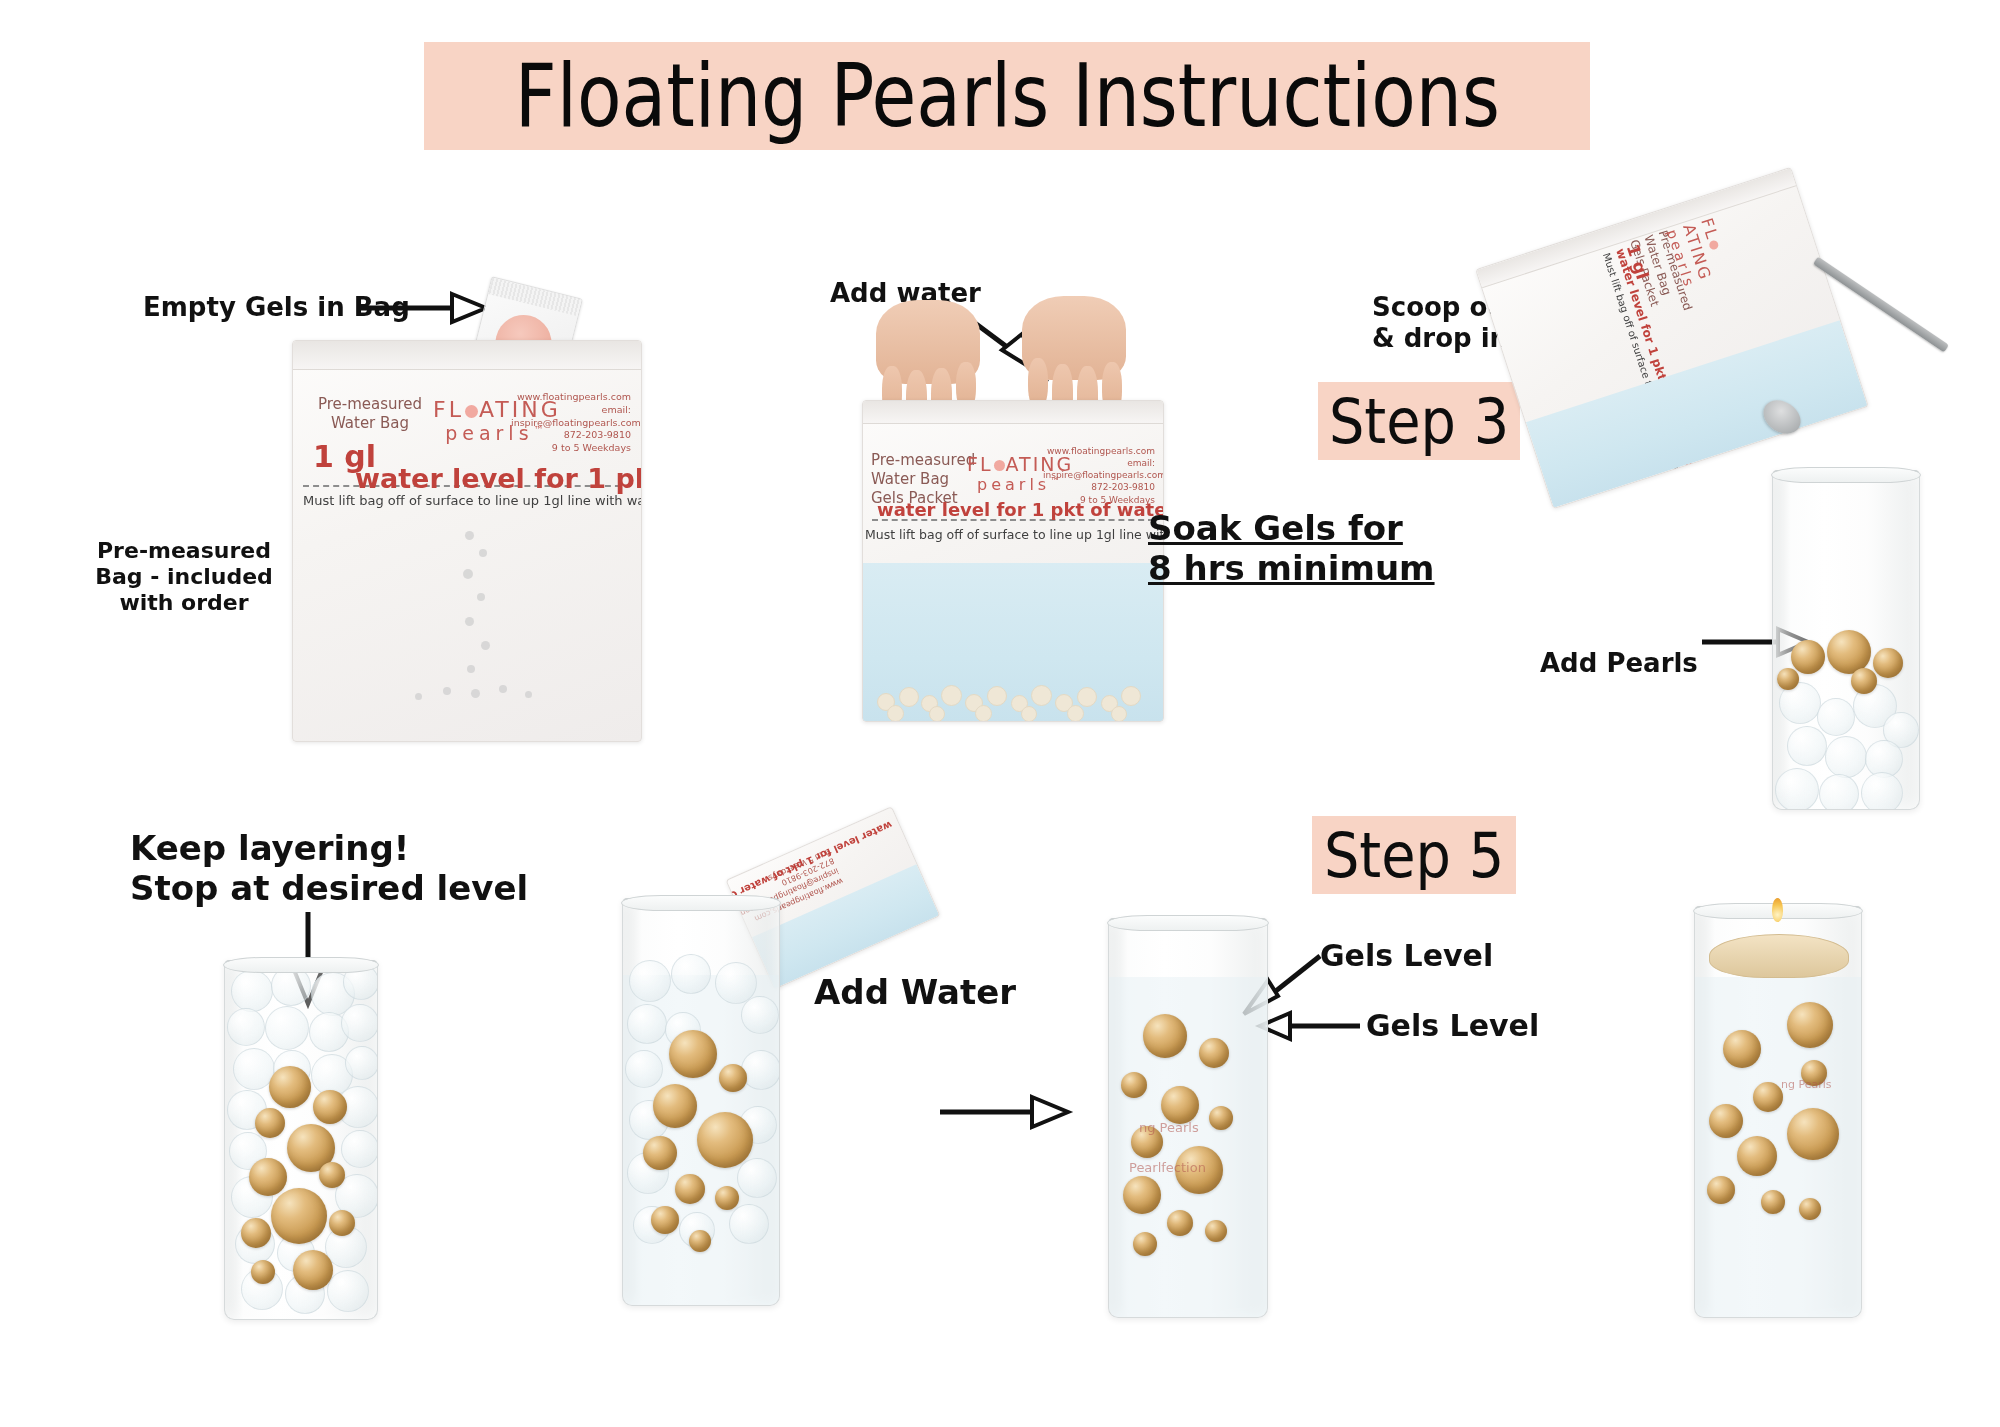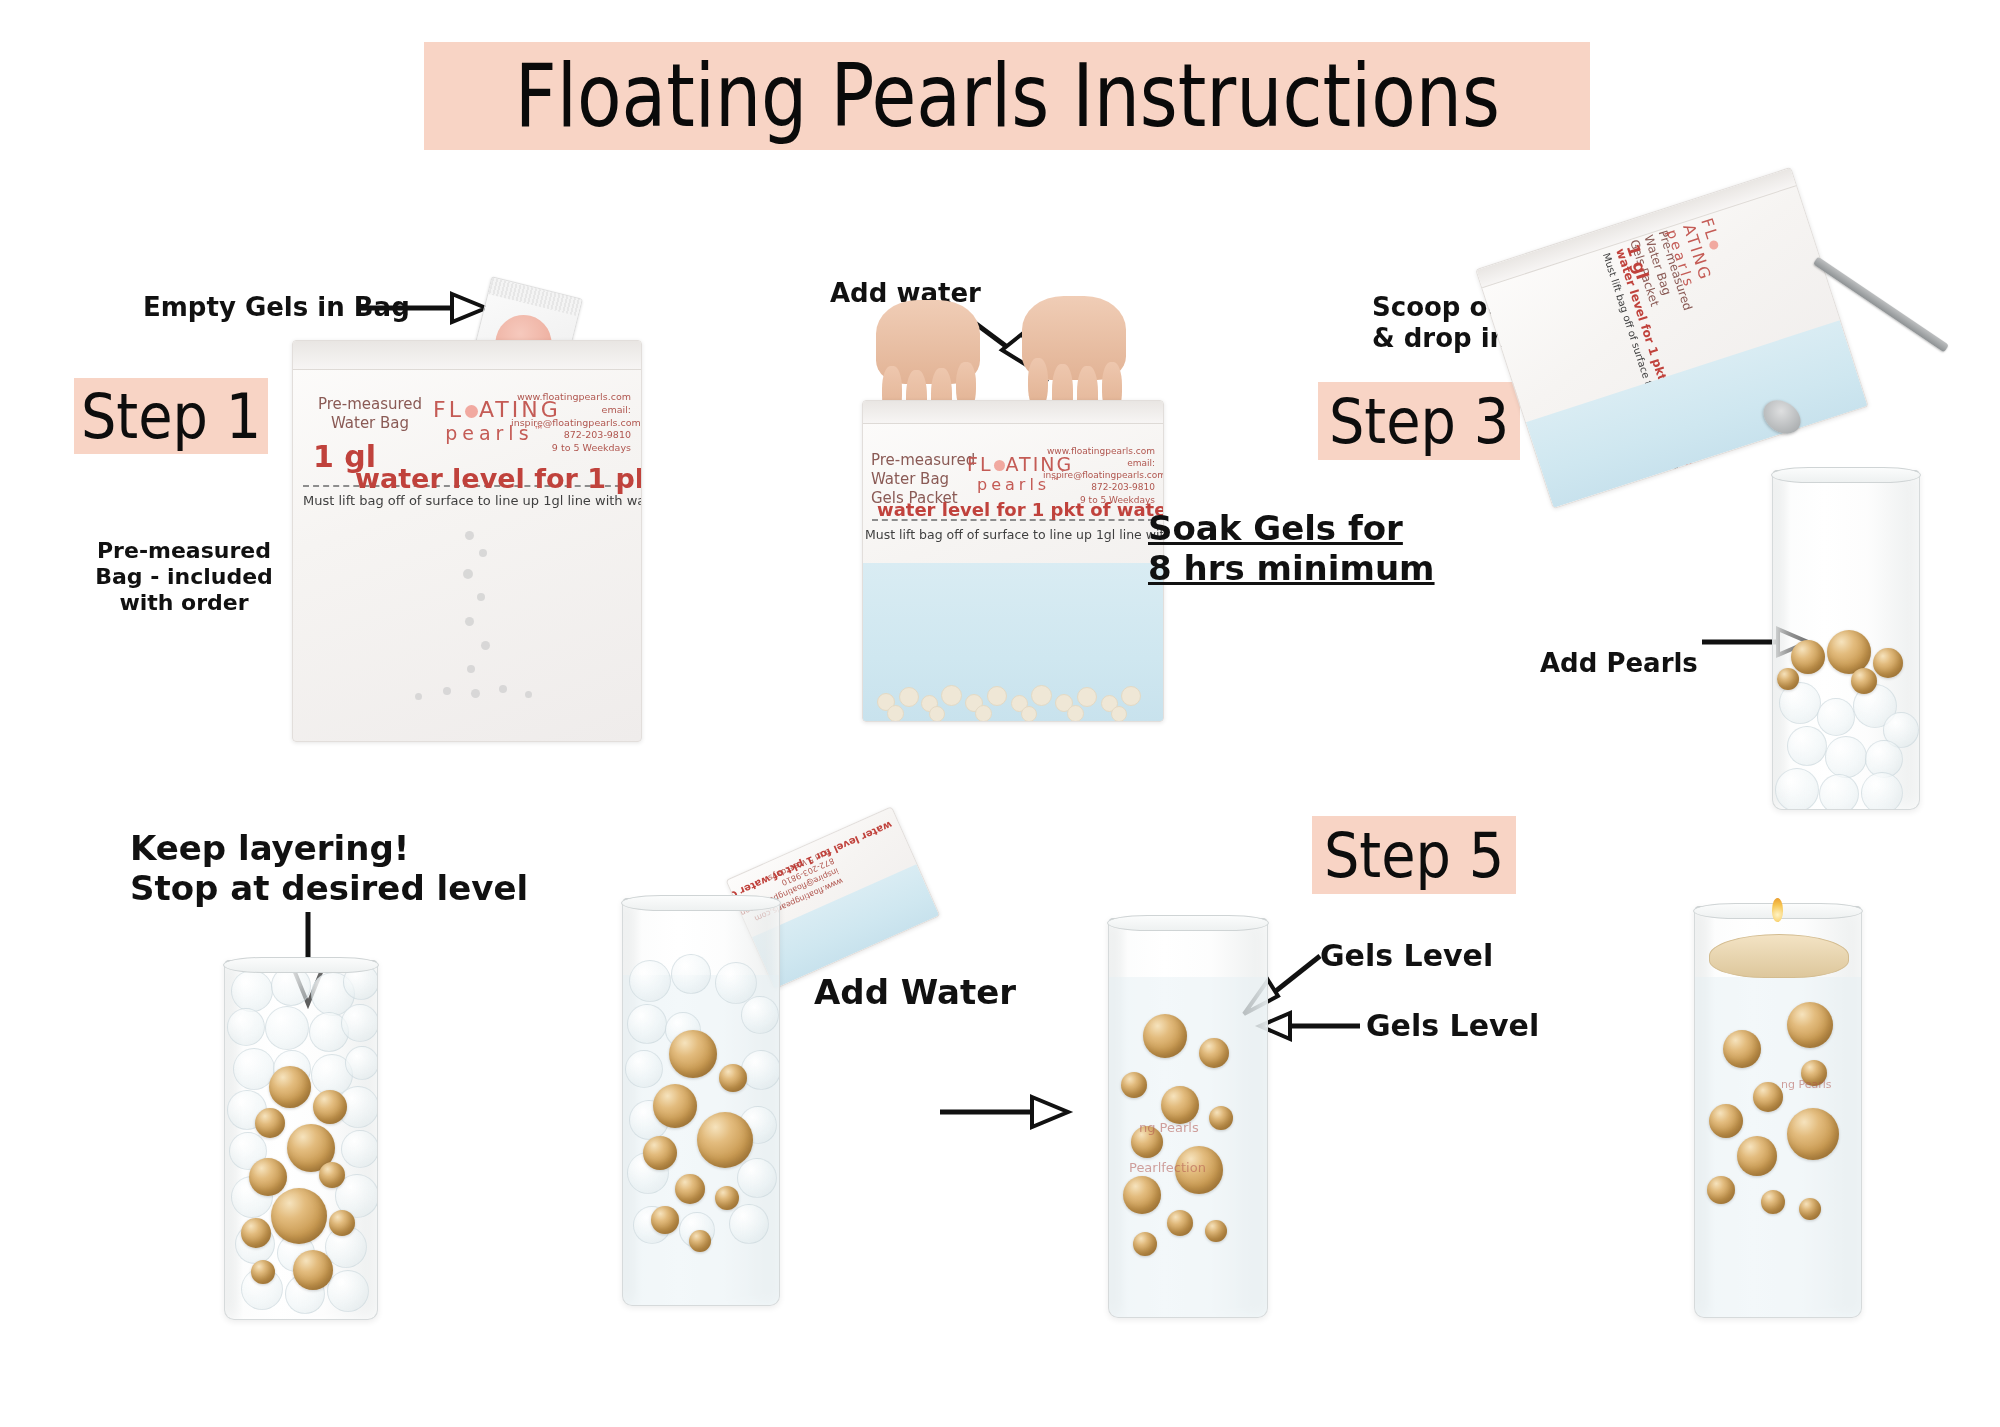--- a/index.html
+++ b/index.html
@@ -200,23 +200,20 @@
   <div class="abs title-band">
     <div class="title-text">Floating Pearls Instructions</div>
   </div>
 
   <div class="abs anno s26" style="left:143px;top:292px;">Empty Gels in Bag</div>
   <svg class="abs arrow-svg" style="left:360px;top:290px;" width="130" height="36" viewBox="0 0 130 36">
     <line x1="0" y1="18" x2="92" y2="18" stroke="#111" stroke-width="5"></line>
     <polygon points="92,4 126,18 92,32" fill="#fff" stroke="#111" stroke-width="4"></polygon>
   </svg>
 
-  <div class="abs step-chip" style="left:74px;top:378px;width:194px;height:76px;">
-    <span>Step 1</span>
-  </div>
 
   <div class="abs anno s22" style="left:94px;top:538px;text-align:center;width:180px;">Pre-measured
 Bag - included
 with order</div>
 
   <div class="packet" style="left:477px;top:286px;width:92px;height:108px;transform:rotate(14deg);">
     <div class="packet-seal"></div>
     <div class="packet-badge" style="left:18px;top:28px;width:56px;height:56px;"></div>
   </div>
 

